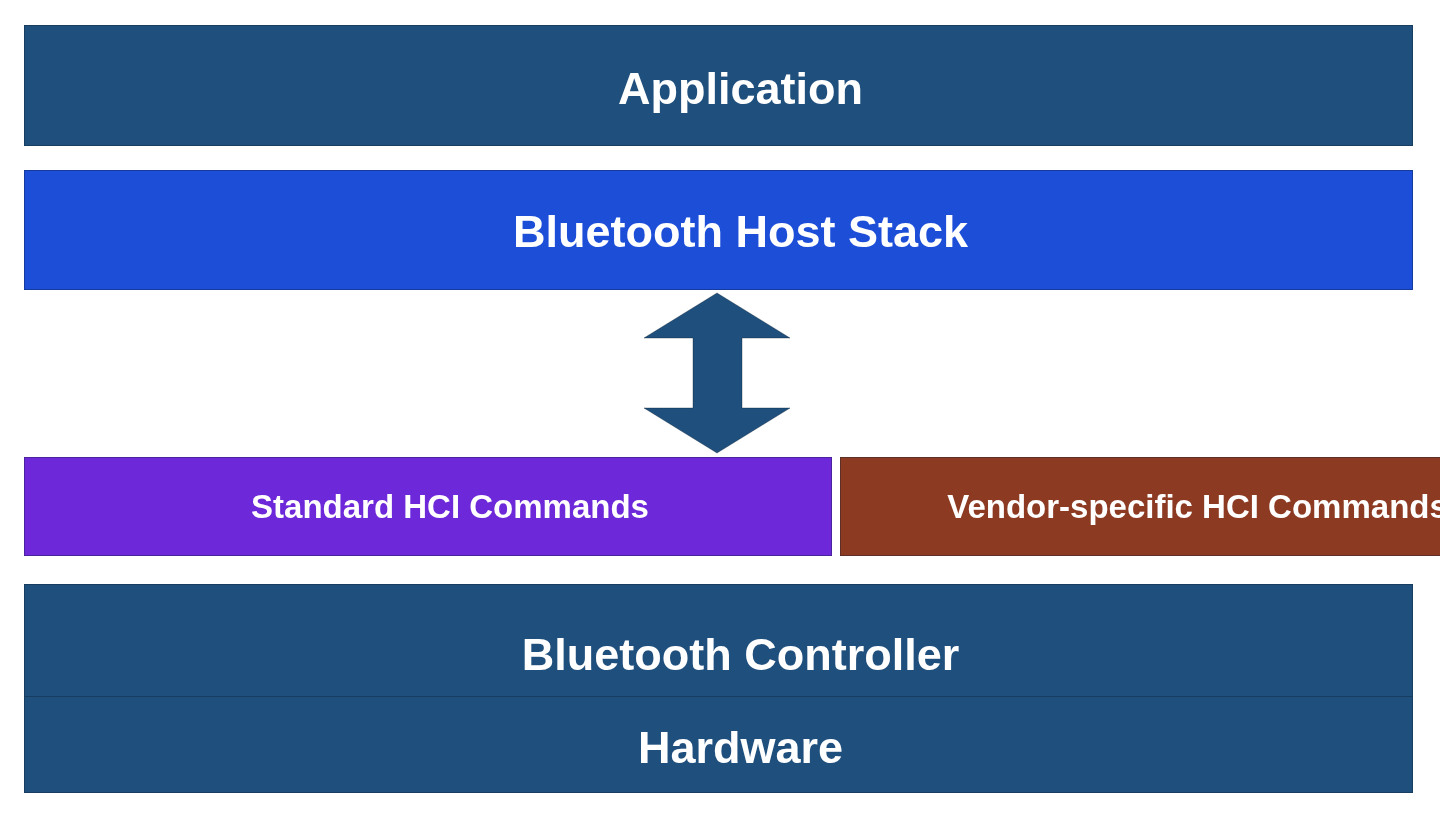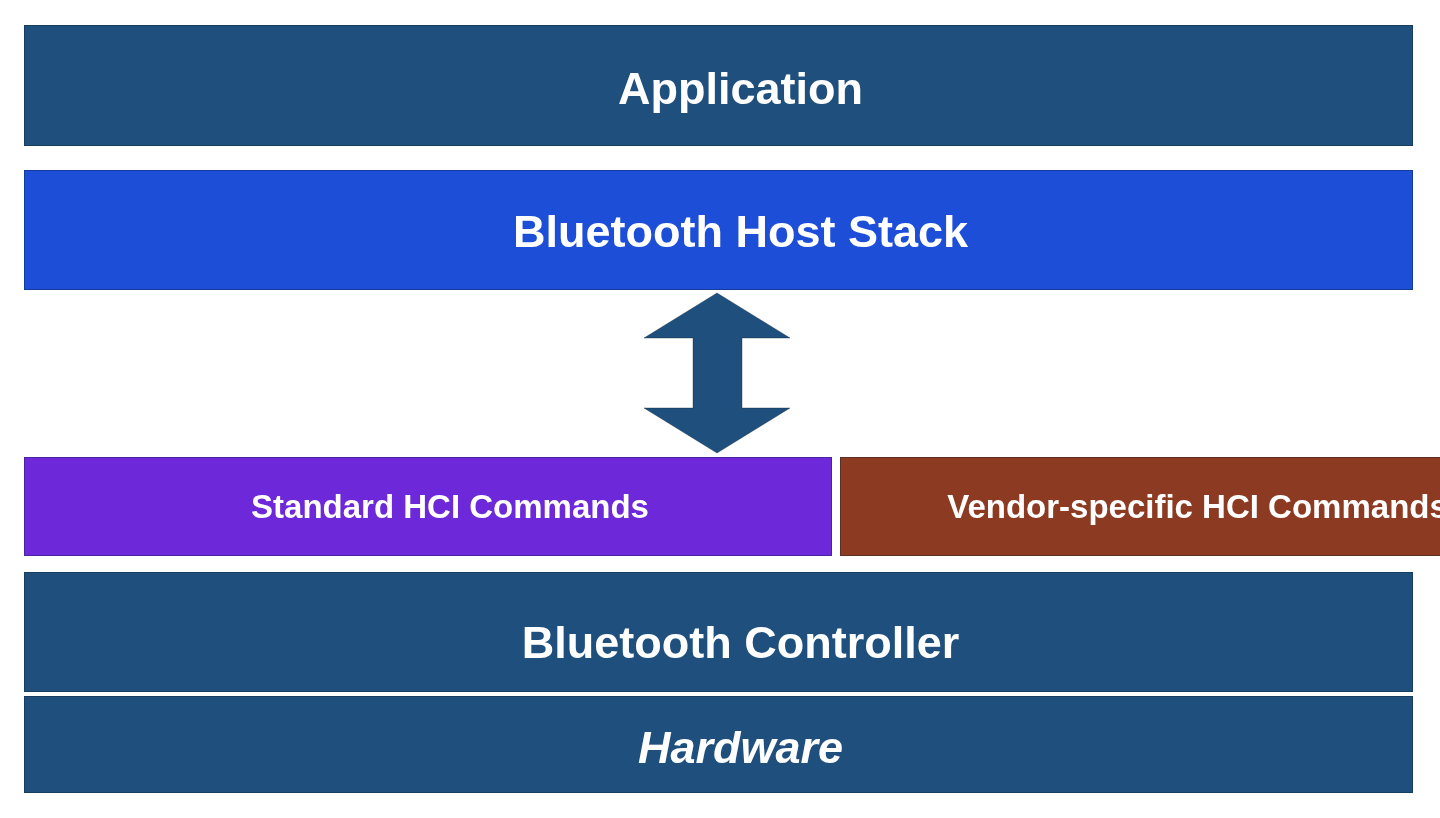--- a/index.html
+++ b/index.html
@@ -35,25 +35,25 @@
   .layer-application   { top: 25px;  height: 121px; font-size: 45px; }
   .layer-application .layer-label { top: 3px; }
 
   .layer-host-stack    { top: 170px; height: 120px; font-size: 45px; }
   .layer-host-stack .layer-label { top: 2px; }
 
   .layer-hci           { top: 457px; height: 99px;  font-size: 33px; }
   .layer-hci-standard  { left: 24px;  width: 808px; }
   .layer-hci-vendor    { left: 840px; width: 671px; }
 
-  .layer-controller    { top: 572px; height: 120px; font-size: 45px; }
+  .layer-controller    { top: 584px; height: 120px; font-size: 45px; }
   .layer-controller .layer-label { top: 11px; }
 
   .layer-hardware      { top: 696px; height: 97px;  font-size: 45px; }
-  .layer-hardware .layer-label { top: 3px; font-style: italic; }
+  .layer-hardware .layer-label { top: 3px; }
 
   .arrow-wrap {
     position: absolute;
     left: 634px;
     top: 288px;
     width: 166px;
     height: 170px;
   }
 </style>
 </head>

